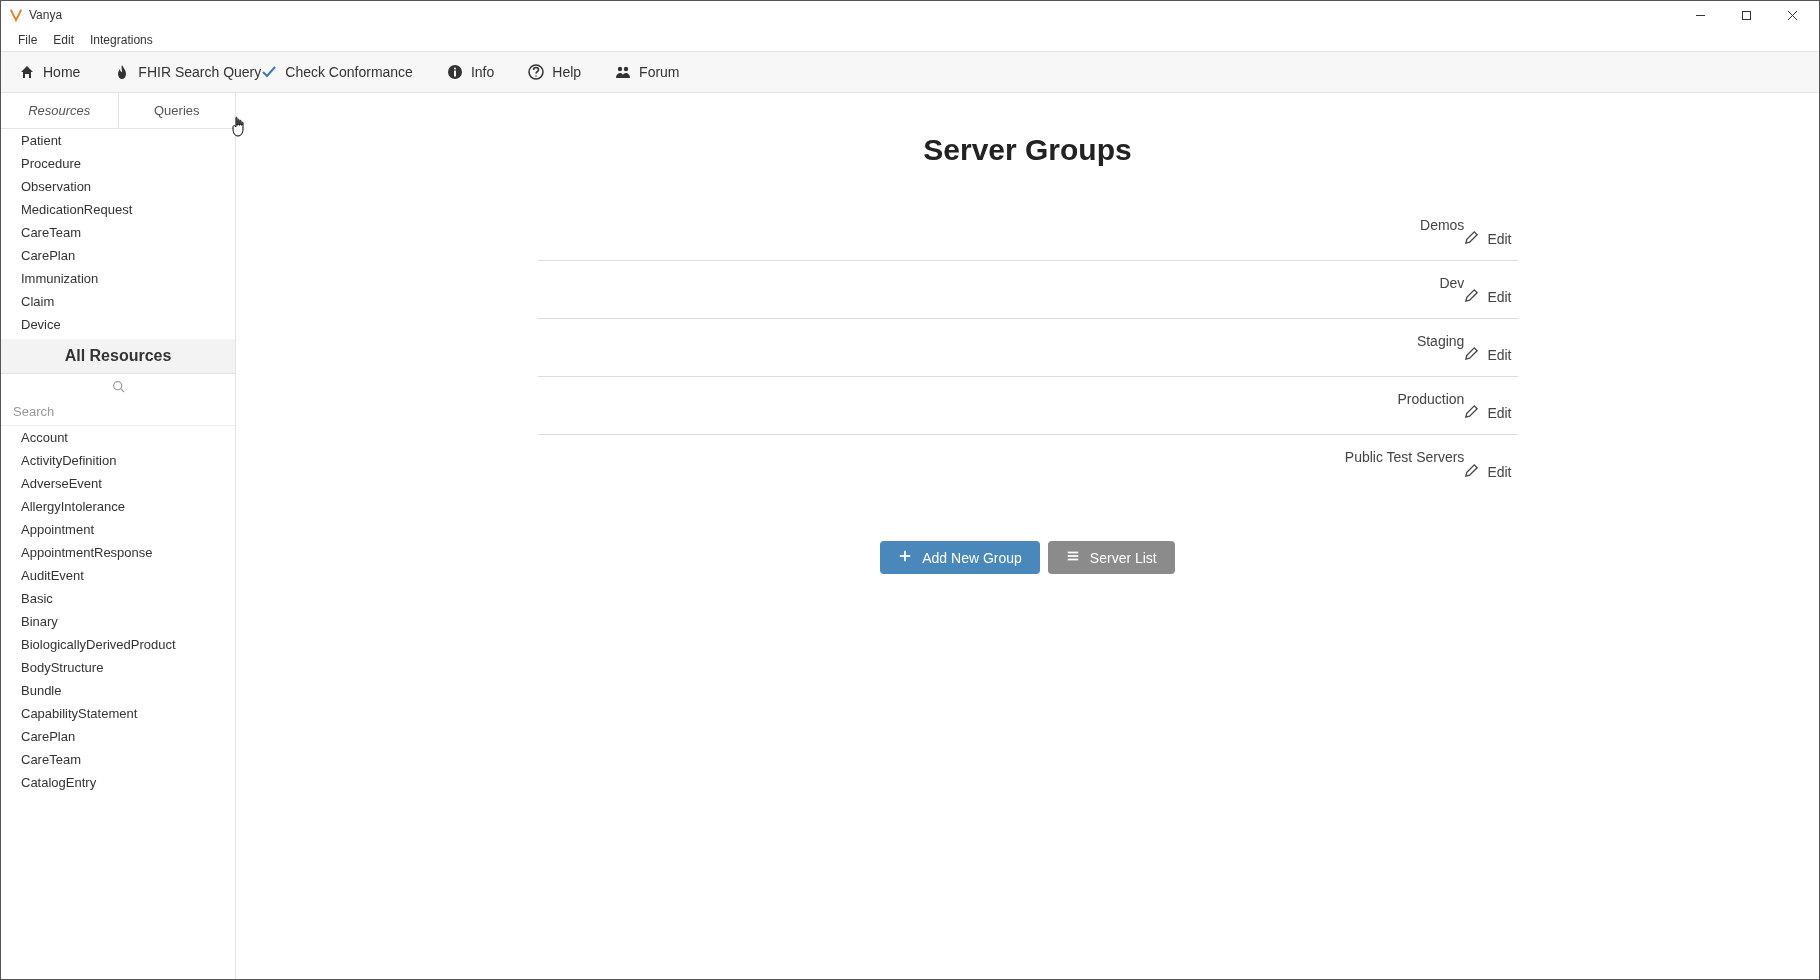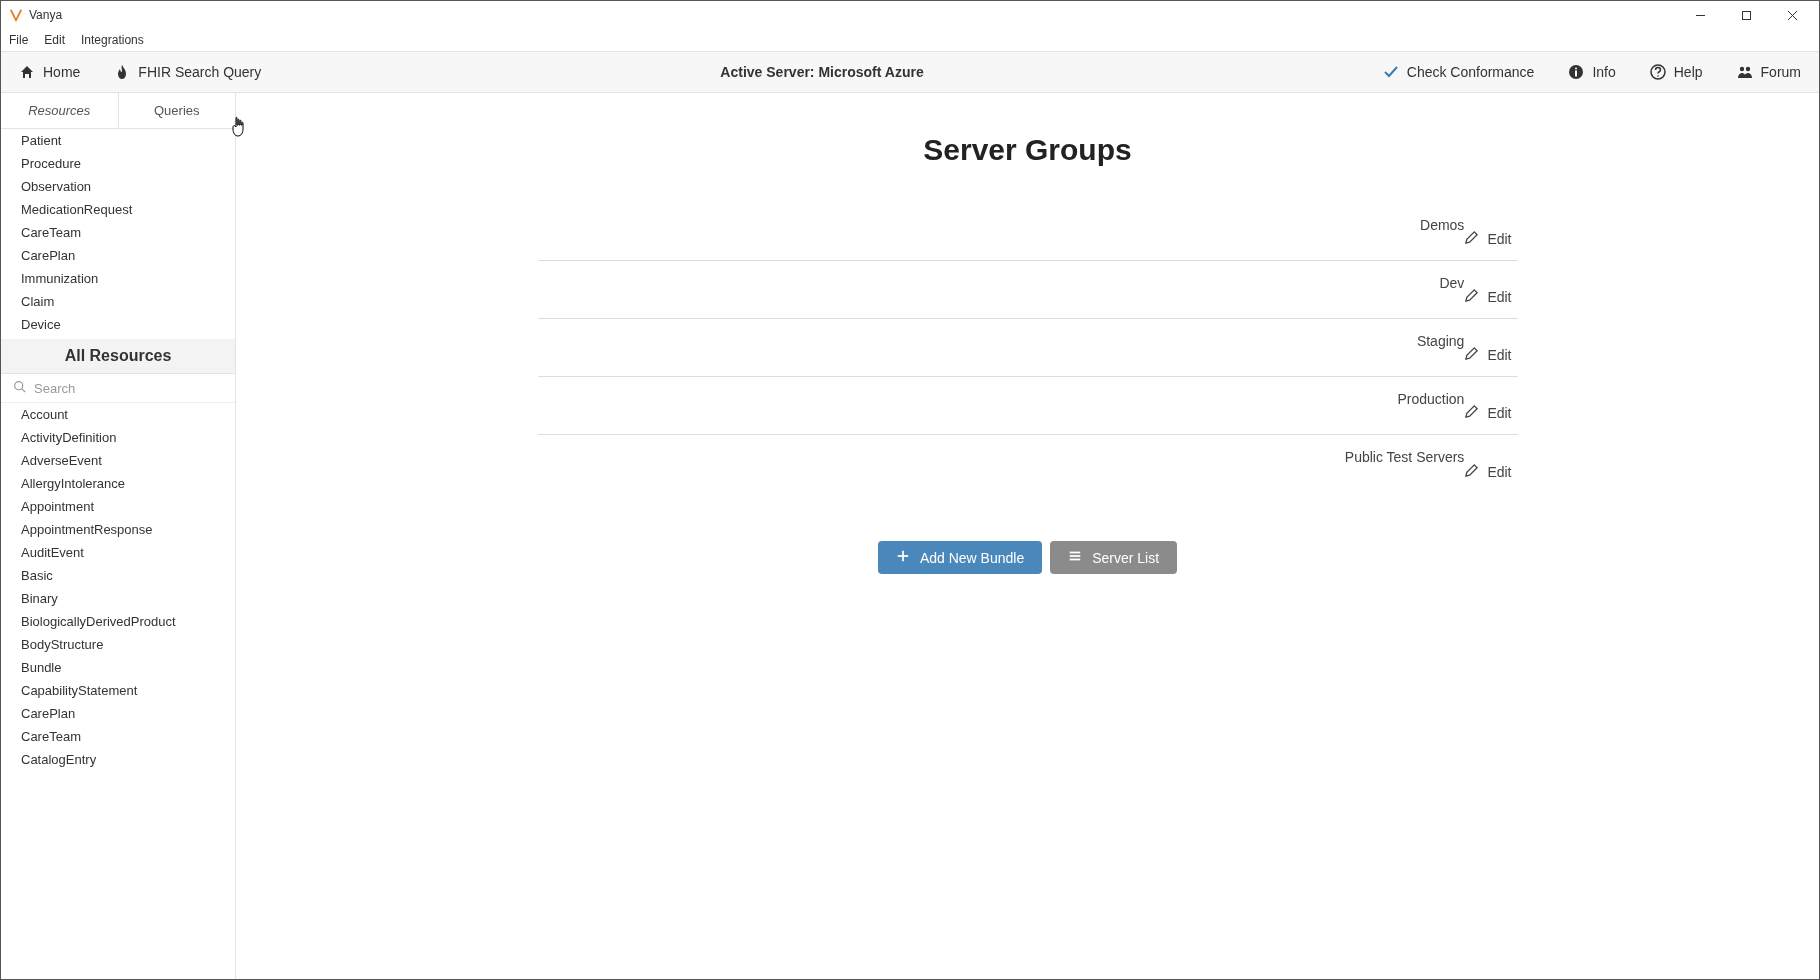--- a/index.html
+++ b/index.html
@@ -30,21 +30,21 @@
     display:flex; align-items:center; justify-content:center;
     color:#333;
   }
   .winbtn svg { width: 11px; height: 11px; }
 
   
   .menubar {
     display:flex;
     align-items:center;
     height: 22px;
-    padding-left: 8px;
+    padding-left: 17px;
     gap: 16px;
     font-size: 12px;
     color:#333;
     background:#fff;
   }
   .menubar .menu-item { cursor:default; }
 
   
   .toolbar {
     display:flex;
@@ -119,20 +119,21 @@
     white-space:nowrap;
   }
 
   .search-box {
     display:flex;
     align-items:center;
     padding: 6px 12px;
     gap:8px;
     border-bottom:1px solid #eee;
     color:#888;
+    flex-direction:column;
   }
   .search-box input {
     border:none; outline:none;
     font-size:13px;
     color:#333;
     width:100%;
     background:transparent;
   }
   .search-box input::placeholder { color:#999; }
 
@@ -253,21 +254,20 @@
     </div>
     <div class="tool-btn">
       <span class="icon">
         <svg viewBox="0 0 16 16" fill="#333">
             <path d="M8 1 C10 5 12 6 12 10 C12 13 10 15 8 15 C6 15 4 13 4 10 C4 8 5 6 6 5 C6 7 7 8 8 8 C8 5 7 3 8 1 Z"></path>
           </svg>
       </span>
       <span>FHIR Search Query</span>
     </div>
   </div>
-  <div class="tool-center">Active Server: Microsoft Azure</div>
   <div class="tool-right">
     <div class="tool-btn">
       <span class="icon" style="color:#3b78b5;">
         <svg viewBox="0 0 16 16" fill="none" stroke="#3b78b5" stroke-width="2">
             <path d="M2 8 L6 12 L14 3"></path>
           </svg>
       </span>
       <span>Check Conformance</span>
     </div>
     <div class="tool-btn">
@@ -423,21 +423,21 @@
     </div>
 
     <div class="buttons">
       <button class="btn btn-primary">
         <span>
           <svg width="14" height="14" viewBox="0 0 16 16" stroke="#fff" stroke-width="2">
               <line x1="8" y1="2" x2="8" y2="14"></line>
               <line x1="2" y1="8" x2="14" y2="8"></line>
             </svg>
         </span>
-        <span>Add New Bundle</span>
+        <span>Add New Group</span>
       </button>
       <button class="btn btn-secondary">
         <span>
           <svg width="14" height="14" viewBox="0 0 16 16" fill="#fff">
               <rect x="2" y="3" width="12" height="2"></rect>
               <rect x="2" y="7" width="12" height="2"></rect>
               <rect x="2" y="11" width="12" height="2"></rect>
             </svg>
         </span>
         <span>Server List</span>

